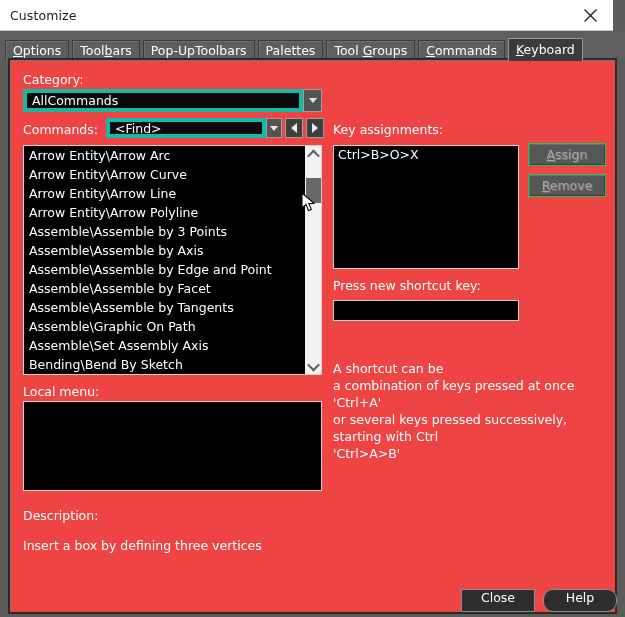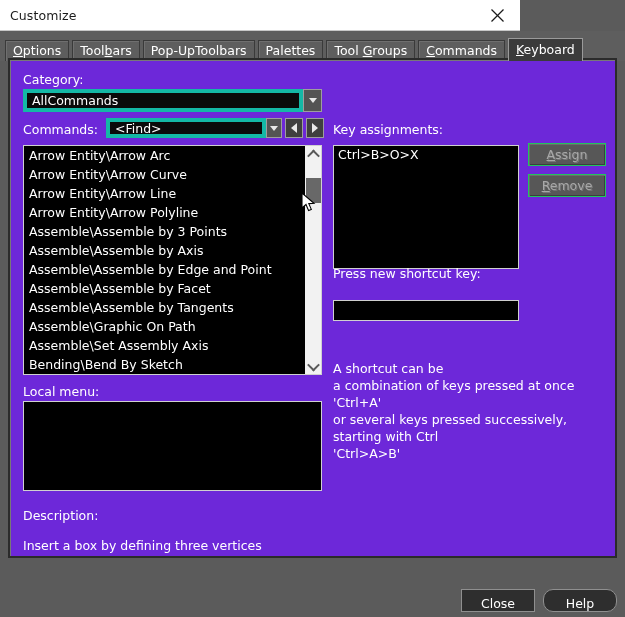--- a/index.html
+++ b/index.html
@@ -14,21 +14,21 @@
     font-size: 12px;
     color: #ffffff;
     overflow: hidden;
     position: relative;
   }
 
   
   .titlebar {
     position: absolute;
     left: 0; top: 0;
-    width: 520px; height: 31px;
+    width: 613px; height: 31px;
     background: #ffffff;
     border-bottom: 1px solid #c8c8c8;
     box-sizing: border-box;
   }
   .titlebar-text {
     position: absolute;
     left: 10px; top: 8px;
     color: #1b1b1b;
     font-size: 12.5px;
     letter-spacing: .1px;
@@ -80,22 +80,22 @@
     height: 22px;
     line-height: 22px;
     z-index: 3;
   }
   .tab u { text-decoration: underline; }
 
   
   .panel {
     position: absolute;
     left: 8px; top: 58px;
-    width: 609px; height: 500px;
-    background: #6d28d9;
+    width: 609px; height: 556px;
+    background: #ef4444;
     border: 2px solid #2b2b2b;
     box-sizing: border-box;
     box-shadow: inset 1px 1px 0 #787878;
   }
 
   .lbl {
     position: absolute;
     color: #ffffff;
     font-size: 12.5px;
     white-space: nowrap;
@@ -254,21 +254,21 @@
     white-space: nowrap;
   }
 
   
   .botbtn {
     position: absolute;
     background: #2e2e2e;
     border: 1px solid #8f8f8f;
     box-sizing: border-box;
     display: flex;
-    align-items: flex-end;
+    align-items: flex-start;
     justify-content: center;
     font-size: 12.5px;
     color: #ffffff;
     cursor: pointer;
   }
 
   
   .cursor {
     position: absolute;
     pointer-events: none;
@@ -367,21 +367,21 @@
       </div>
   </div>
 
   <div class="btn disabled" style="left:518px; top:83px; width:78px; height:23px;">
     <span><u>A</u>ssign</span>
   </div>
   <div class="btn disabled" style="left:518px; top:114px; width:78px; height:23px;">
     <span><u>R</u>emove</span>
   </div>
 
-  <div class="lbl" style="left:323px; top:206px;text-align:center;">Press new shortcut key:</div>
+  <div class="lbl" style="left:323px; top:218px;text-align:center;">Press new shortcut key:</div>
   <div class="darkbox" style="left:323px; top:240px; width:186px; height:21px;">
     <div class="row" style="line-height:19px;"></div>
   </div>
 
   <div class="helptext" id="help-text" style="left:323px; top:272px;margin-top:28px;">
       <div>A shortcut can be</div>
       <div>a combination of keys pressed at once</div>
       <div>'Ctrl+A'</div>
       <div>or several keys pressed successively,</div>
       <div>starting with Ctrl</div>

